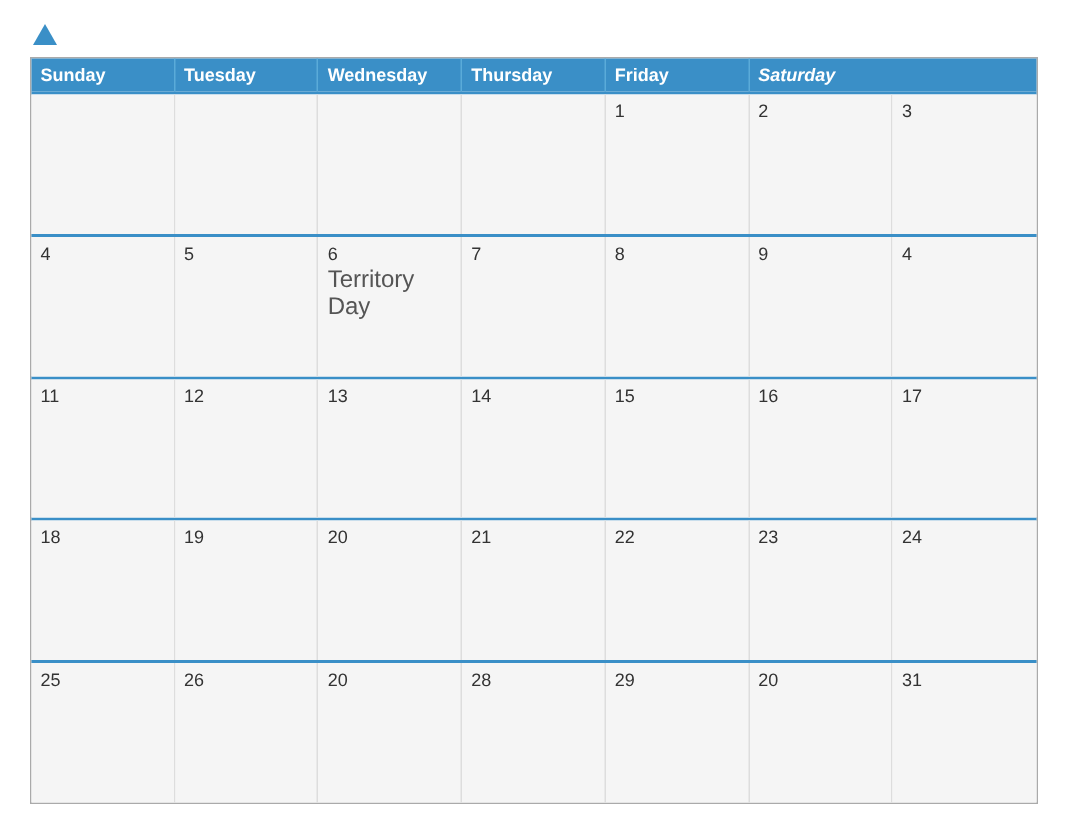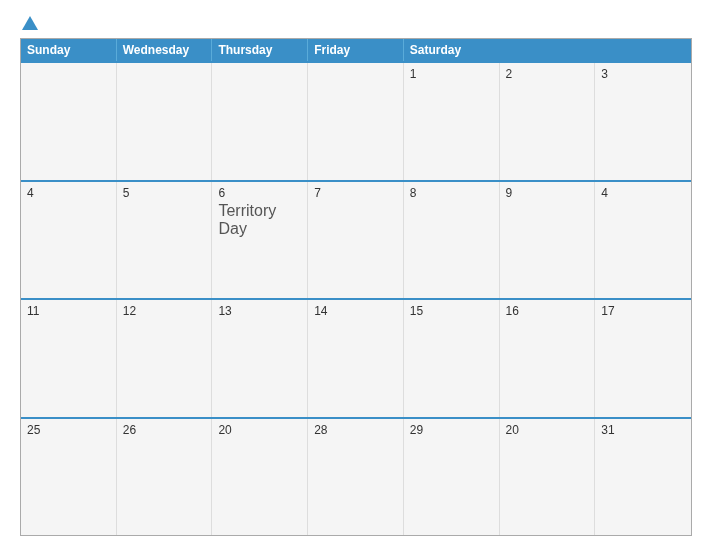--- a/index.html
+++ b/index.html
@@ -79,21 +79,21 @@
       background: #3a8fc7;
     }
     .day-name {
       color: #fff;
       font-size: 12px;
       font-weight: bold;
       text-align: left;
       padding: 4px 6px;
       border-right: 1px solid #5aabd9;
     }
-    .day-name:last-child { border-right: none; }
+    .day-name:last-child { border-right: none; font-style: italic; }
     .weeks {
       display: flex;
       flex-direction: column;
       flex: 1;
     }
     .week-row {
       display: grid;
       grid-template-columns: repeat(7, 1fr);
       flex: 1;
       border-top: 2px solid #3a8fc7;
@@ -134,20 +134,21 @@
       </div>
       <span class="logo-text-blue"></span>
     </div>
     <div class="title"></div>
     <div class="region"></div>
   </div>
 
   <div class="calendar">
     <div class="days-header">
     <div class="day-name">Sunday</div>
+        <div class="day-name">Tuesday</div>
         <div class="day-name">Wednesday</div>
         <div class="day-name">Thursday</div>
         <div class="day-name">Friday</div>
         <div class="day-name">Saturday</div>
       </div>
     <div class="weeks">
     <div class="week-row">
           <div class="day-cell empty"></div>
           <div class="day-cell empty"></div>
           <div class="day-cell empty"></div>
@@ -204,20 +205,43 @@
           </div>
           <div class="day-cell">
             <span class="day-num">16</span>
           </div>
           <div class="day-cell">
             <span class="day-num">17</span>
           </div>
         </div>
         <div class="week-row">
           <div class="day-cell">
+            <span class="day-num">18</span>
+          </div>
+          <div class="day-cell">
+            <span class="day-num">19</span>
+          </div>
+          <div class="day-cell">
+            <span class="day-num">20</span>
+          </div>
+          <div class="day-cell">
+            <span class="day-num">21</span>
+          </div>
+          <div class="day-cell">
+            <span class="day-num">22</span>
+          </div>
+          <div class="day-cell">
+            <span class="day-num">23</span>
+          </div>
+          <div class="day-cell">
+            <span class="day-num">24</span>
+          </div>
+        </div>
+        <div class="week-row">
+          <div class="day-cell">
             <span class="day-num">25</span>
           </div>
           <div class="day-cell">
             <span class="day-num">26</span>
           </div>
           <div class="day-cell">
             <span class="day-num">20</span>
           </div>
           <div class="day-cell">
             <span class="day-num">28</span>

